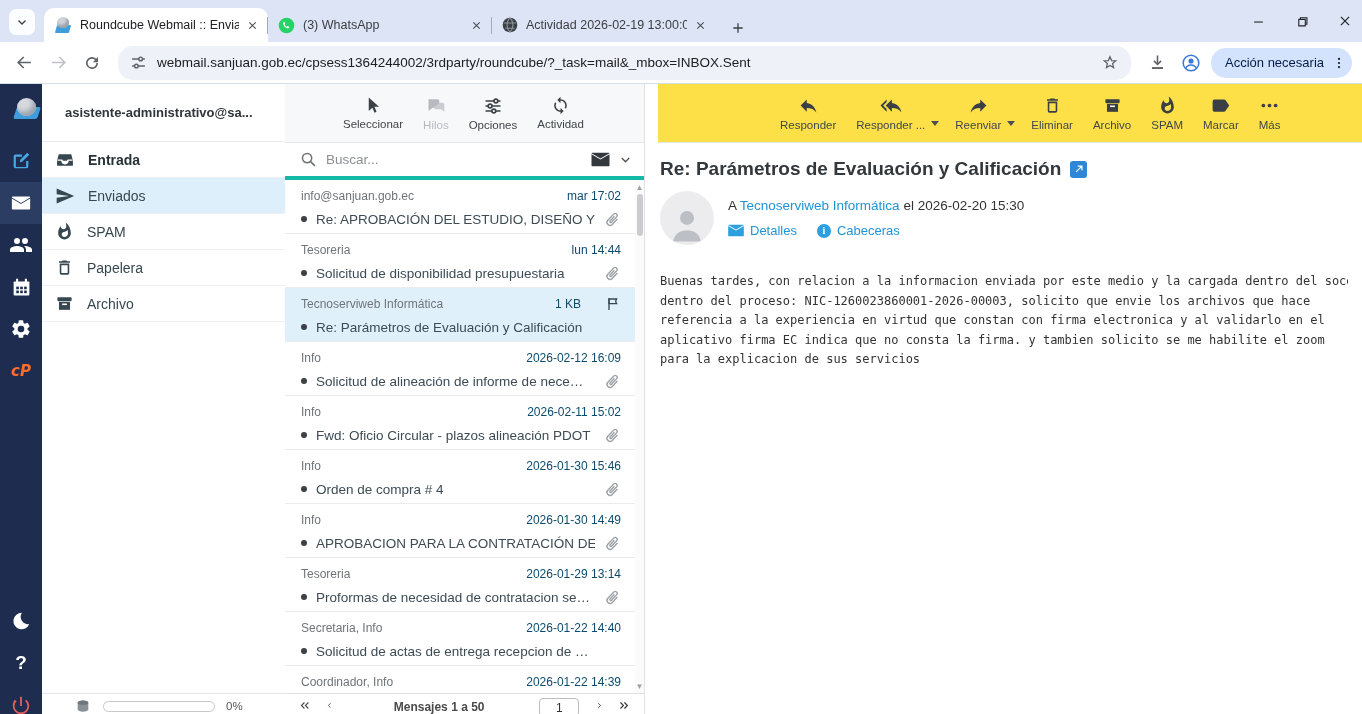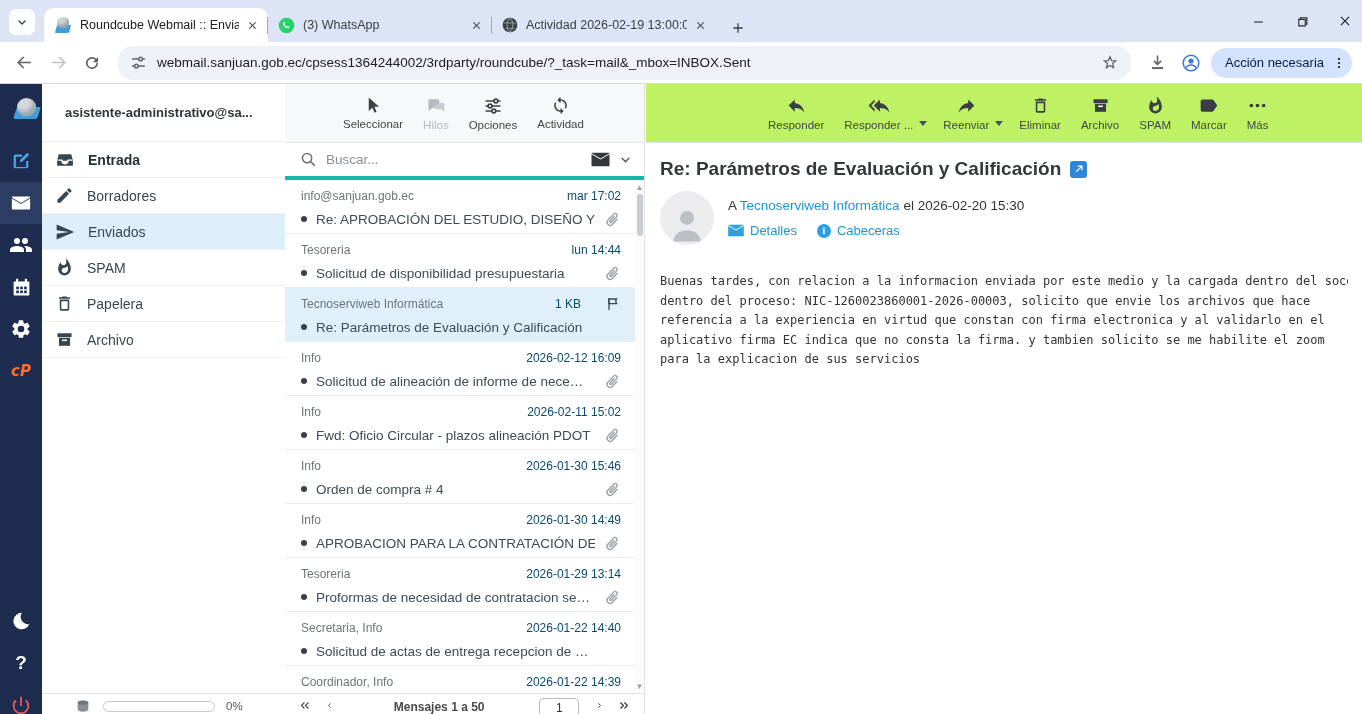--- a/index.html
+++ b/index.html
@@ -65,21 +65,21 @@
   .m-subject { flex:1; font-size:13.5px; color:#3d4b54; white-space:nowrap; overflow:hidden; }
   .msb { position:absolute; right:0; top:96px; bottom:21px; width:9px; background:#fbfbfb; }
   .msb .thumb { position:absolute; left:1.5px; top:14px; width:6px; height:42px; background:#c9ccd1; border-radius:3px; }
   .msb .ar { position:absolute; left:0; width:9px; height:12px; display:flex; align-items:center; justify-content:center; color:#9aa0a6; font-size:8px; }
   .lfooter { position:absolute; left:0; right:0; bottom:0; height:21px; border-top:1px solid #dfe1e4; background:#fff; overflow:hidden; display:flex; align-items:flex-start; padding:4px 14px 0; gap:8px; }
   .pgl { font-size:12px; font-weight:bold; color:#4a4a4a; margin-top:2px; }
   .pginput { width:40px; height:19px; border:1px solid #b9bcc0; border-radius:4px; text-align:center; font-size:12px; color:#333; font-family:inherit; }
 
   
   .mailpane { position:absolute; left:646px; top:0; right:0; height:100%; background:#fff; }
-  .mt { height:59px; background:#bef264; border-bottom:1px solid #e4e6e8; display:flex; align-items:center; padding-left:112px; }
+  .mt { height:59px; background:#fde047; border-bottom:1px solid #e4e6e8; display:flex; align-items:center; padding-left:112px;margin-left:12px; }
   .mbtn { display:flex; flex-direction:column; align-items:center; gap:3px; padding:0 10px; color:#3a3f45; }
   .mbtn span { font-size:11.5px; color:#41464b; }
   .caret { width:0; height:0; border-left:4.5px solid transparent; border-right:4.5px solid transparent; border-top:5.5px solid #4a4f55; align-self:flex-end; margin:0 6px 16px -4px; }
   .mailbody { padding:15px 14px 0; }
   .subjrow { display:flex; align-items:center; gap:9px; margin-bottom:11px; }
   .subj { font-size:19px; font-weight:bold; color:#33383c; }
   .extlink { width:17px; height:17px; border-radius:3px; background:#2e86d6; display:flex; align-items:center; justify-content:center; }
   .hdr { display:flex; gap:14px; }
   .avatar { width:54px; height:54px; border-radius:50%; background:#ececee; overflow:hidden; display:flex; align-items:flex-end; justify-content:center; }
   .hline1 { font-size:13.5px; color:#333; margin-top:7px; }
@@ -276,26 +276,20 @@
             <circle cx="12" cy="19" r="2" fill="#4a4f55"></circle>
           </svg>
       </div>
       <div class="frow inbox">
         <svg width="20" height="20" viewBox="0 0 24 24">
             <path d="M4.5 5h15l2 7.5V19H2.5v-6.5zM2.5 13h5.2a4.3 4.3 0 0 0 8.6 0h5.2" fill="#37474f"></path>
             <path d="M3 12.2h5.2a3.9 3.9 0 0 0 7.6 0H21" stroke="#fff" stroke-width="1.6" fill="none"></path>
           </svg>
         <span class="lbl">Entrada</span>
         <span class="badge">3</span>
-      </div>
-      <div class="frow">
-        <svg width="19" height="19" viewBox="0 0 24 24">
-            <path d="M3 17.25V21h3.75L17.8 9.94l-3.75-3.75zM20.7 7.04a1 1 0 0 0 0-1.41l-2.34-2.34a1 1 0 0 0-1.41 0l-1.83 1.83 3.75 3.75z" fill="#37474f"></path>
-          </svg>
-        <span class="lbl">Borradores</span>
       </div>
       <div class="frow sel">
         <svg width="20" height="20" viewBox="0 0 24 24">
             <path d="M2.01 21L23 12 2.01 3 2 10l15 2-15 2z" fill="#37474f"></path>
           </svg>
         <span class="lbl">Enviados</span>
       </div>
       <div class="frow">
         <svg width="19" height="19" viewBox="0 0 24 24">
             <path d="M13.5.67s.74 2.65.74 4.8c0 2.06-1.35 3.73-3.41 3.73-2.07 0-3.63-1.67-3.63-3.73l.03-.36C5.21 7.51 4 10.62 4 14c0 4.42 3.58 8 8 8s8-3.58 8-8C20 8.61 17.41 3.8 13.5.67zM11.71 19c-1.78 0-3.22-1.4-3.22-3.14 0-1.62 1.05-2.76 2.81-3.12 1.77-.36 3.6-1.21 4.62-2.58.39 1.29.59 2.65.59 4.04 0 2.65-2.15 4.8-4.8 4.8z" fill="#37474f"></path>

